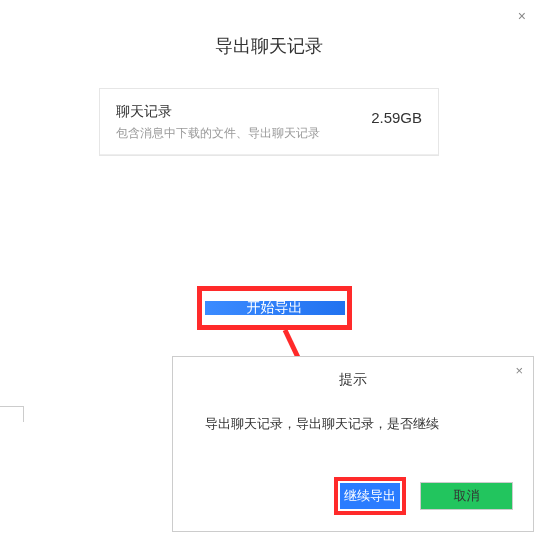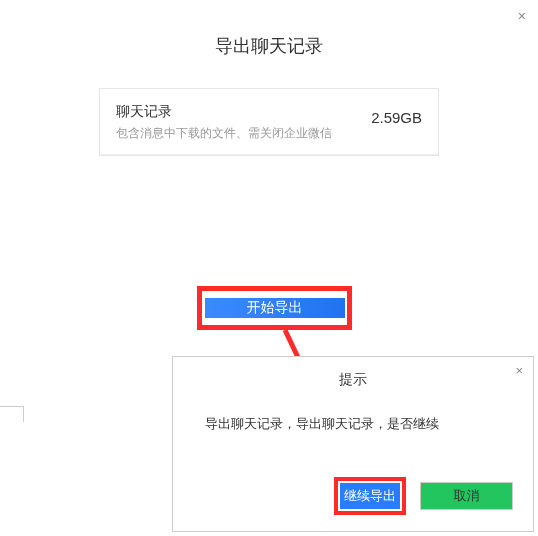--- a/index.html
+++ b/index.html
@@ -70,21 +70,21 @@
   .start-wrap {
     position: absolute;
     left: 197px; top: 286px;
     width: 155px; height: 44px;
     border: 5px solid #ff2a2a;
     display: flex;
     align-items: center;
     justify-content: center;
   }
   .start-btn {
-    width: 140px; height: 20px;
+    width: 140px; height: 14px;
     background: linear-gradient(to right, #3b8bff, #2172f0);
     color: #fff;
     font-size: 14px;
     border: none;
     cursor: pointer;
     display: flex;
     align-items: center;
     justify-content: center;
   }
   .left-stub {
@@ -158,21 +158,21 @@
 <body>
 
 <div class="main-window">
   <div class="close-main">×</div>
   <h1 class="title">导出聊天记录</h1>
 
   <div class="card">
     <div class="card-top">
       <div>
         <div class="chat-label">聊天记录</div>
-        <div class="chat-desc">包含消息中下载的文件、需关闭企业微信</div>
+        <div class="chat-desc">包含消息中下载的文件、导出聊天记录</div>
       </div>
       <div class="total-size">2.59GB</div>
     </div>
     <div class="card-sep"></div>
   </div>
 </div>
 
 <div class="start-wrap">
   <button class="start-btn">开始导出</button>
 </div>

